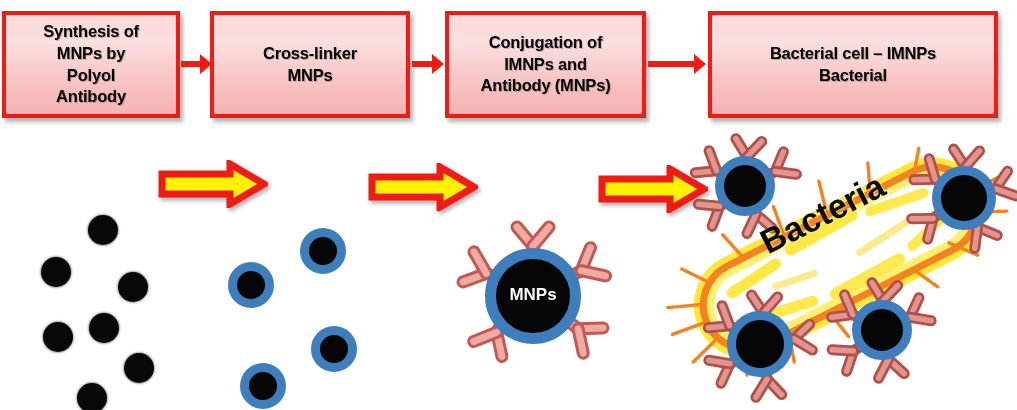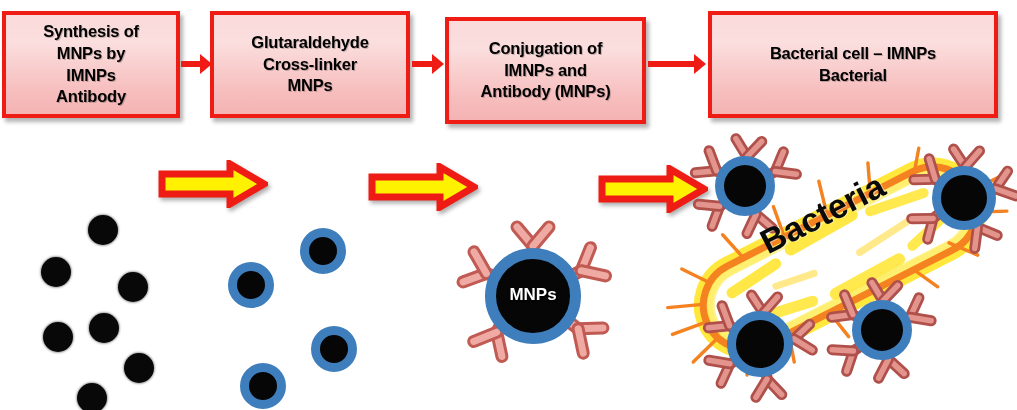--- a/index.html
+++ b/index.html
@@ -60,38 +60,37 @@
 </style>
 </head>
 <body>
 
 <div id="stage">
 
   <div class="flowbox" style="left:2px;top:3px;width:178px;height:107px;">
     <div>
       <span>Synthesis of</span>
       <span>MNPs by</span>
-      <span>IMNPs</span>
+      <span>Polyol</span>
       <span>Antibody</span>
     </div>
   </div>
 
   <div class="connector" style="left:181px;top:53px;width:20px;"></div>
 
   <div class="flowbox" style="left:210px;top:3px;width:200px;height:107px;">
     <div>
-      <span>Glutaraldehyde</span>
       <span>Cross-linker</span>
       <span>MNPs</span>
     </div>
   </div>
 
   <div class="connector" style="left:412px;top:53px;width:21px;"></div>
 
-  <div class="flowbox" style="left:445px;top:9px;width:201px;height:107px;">
+  <div class="flowbox" style="left:445px;top:3px;width:201px;height:107px;">
     <div>
       <span>Conjugation of</span>
       <span>IMNPs and</span>
       <span>Antibody (MNPs)</span>
     </div>
   </div>
 
   <div class="connector" style="left:648px;top:53px;width:47px;"></div>
 
   <div class="flowbox" style="left:708px;top:3px;width:290px;height:107px;">

